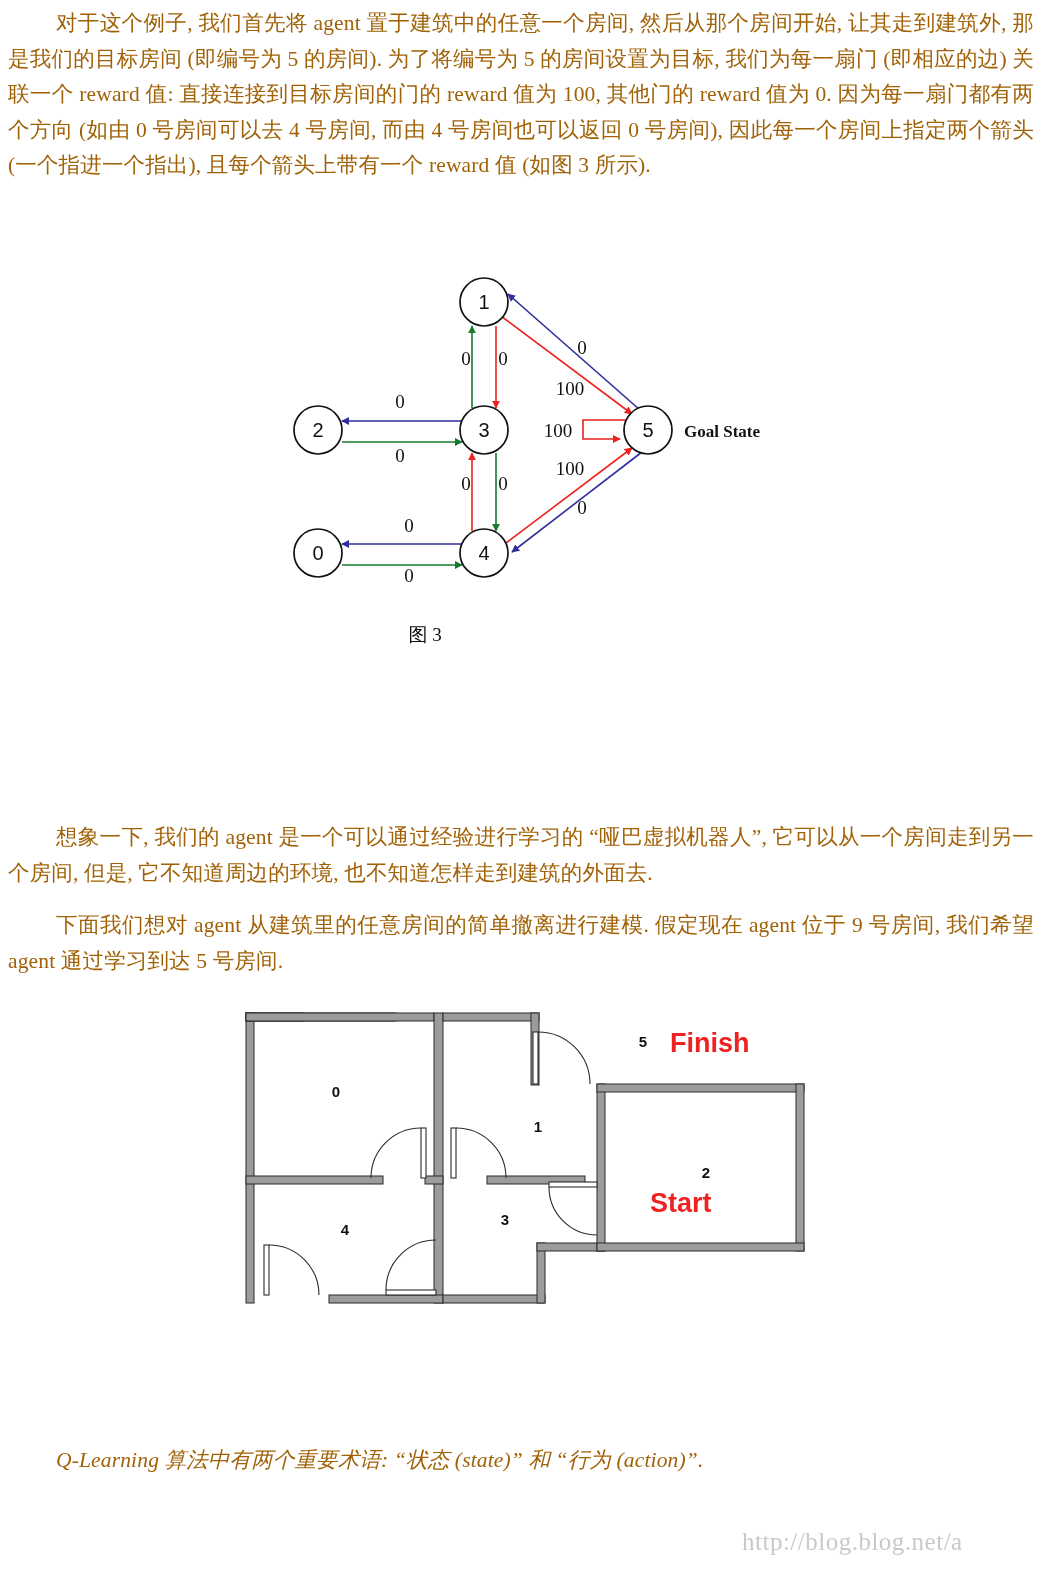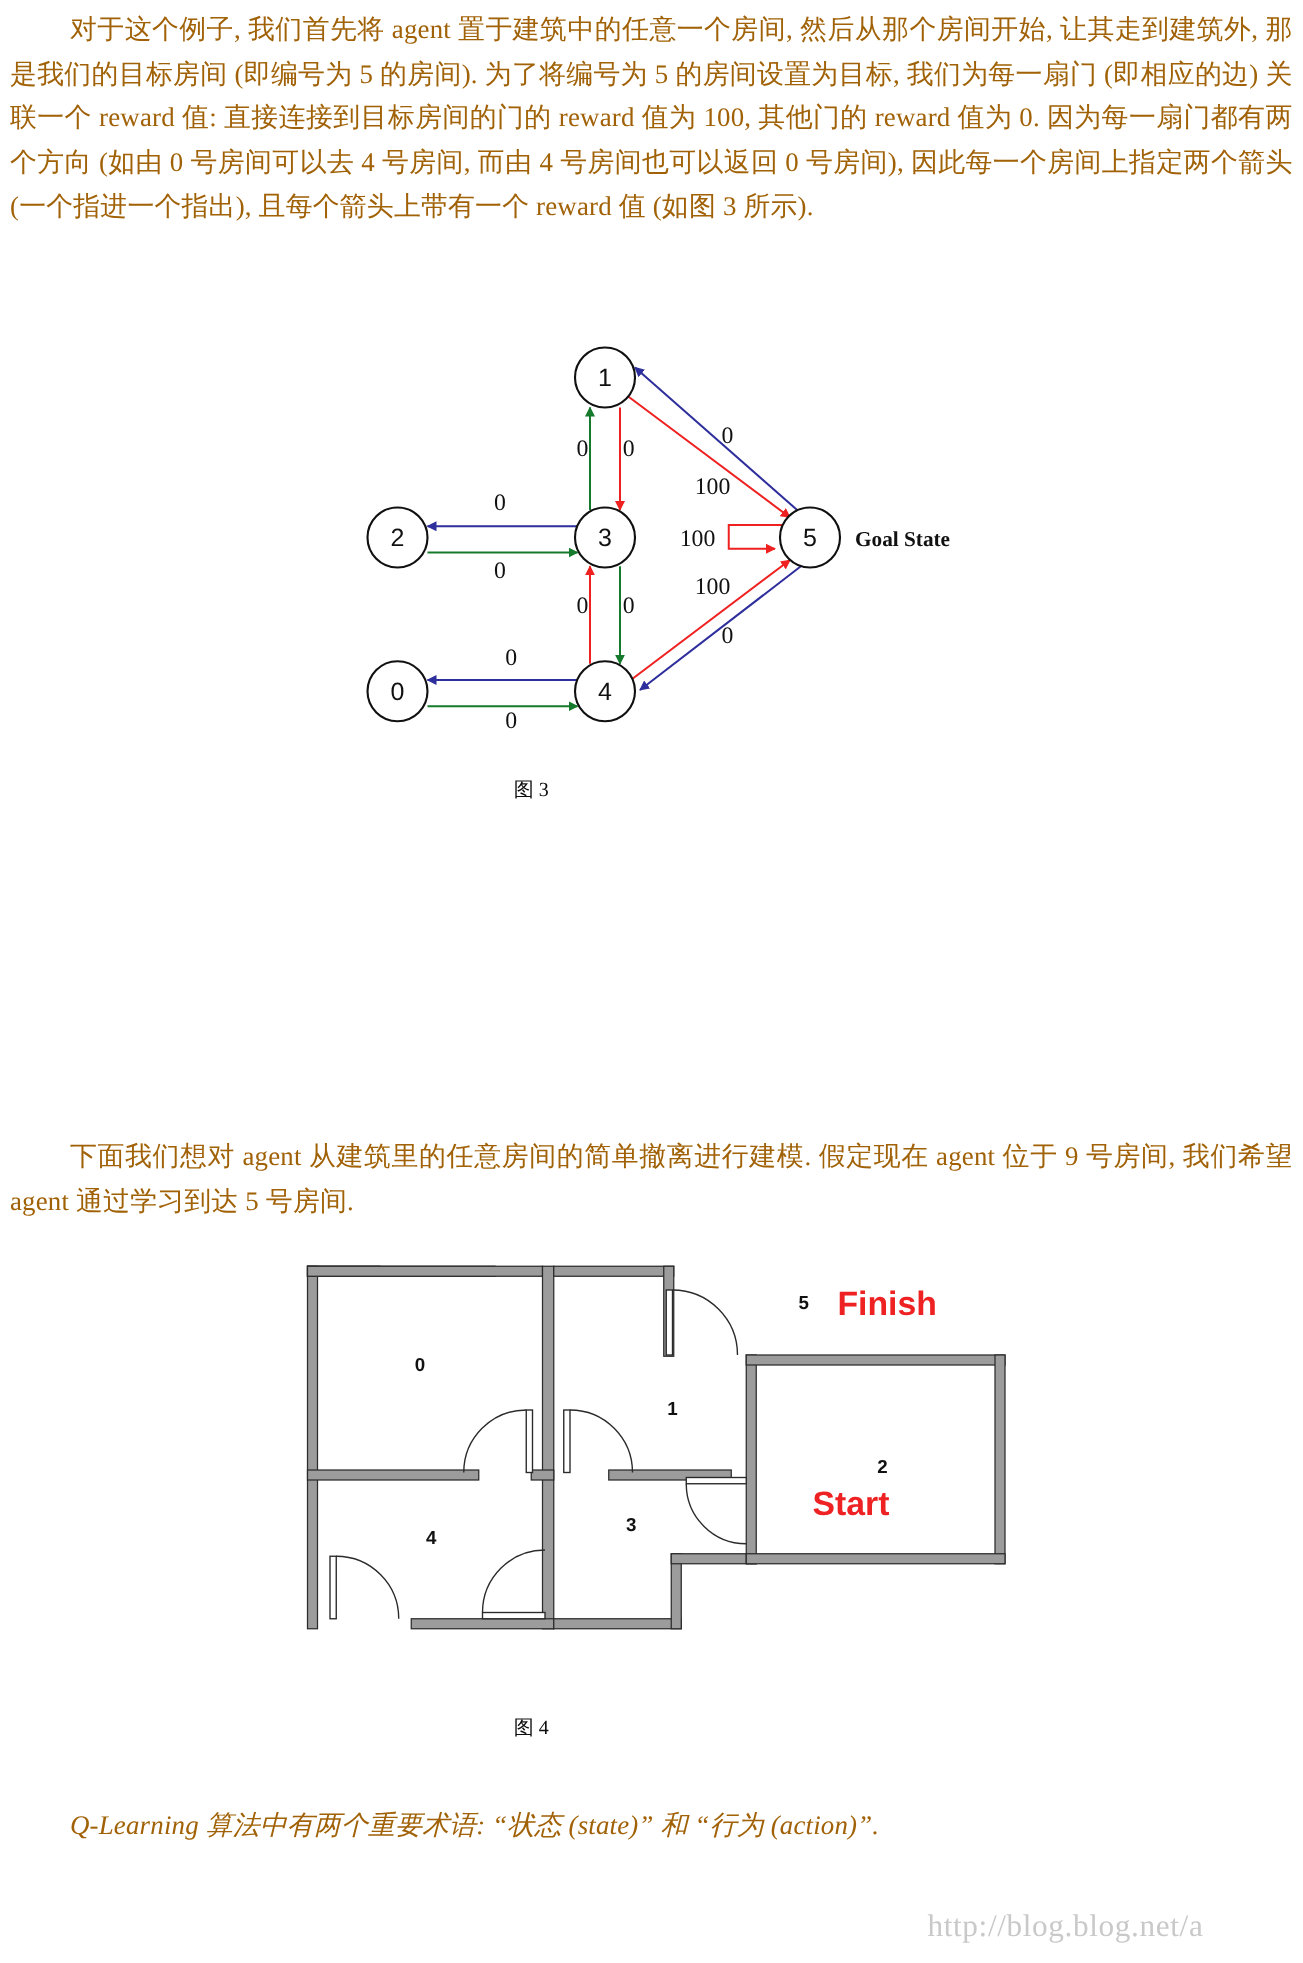--- a/index.html
+++ b/index.html
@@ -29,21 +29,21 @@
     line-height: 35.6px;
     text-align: justify;
     text-indent: 48px;
     color: #a16207;
     letter-spacing: 0.15px;
   }
   .figcap {
     position: absolute;
     width: 850px;
     text-align: center;
-    font-size: 16px;
+    font-size: 19px;
     color: #0d0d0d;
   }
 
   
   .graph-wrap {
     position: absolute;
     left: 0;
     top: 262px;
     width: 1042px;
     height: 340px;
@@ -210,20 +210,21 @@
       <text class="glabel" x="570" y="213" text-anchor="middle">100</text>
       <text class="glabel" x="582" y="252" text-anchor="middle">0</text>
 
       <text class="goaltext" x="684" y="175">Goal State</text>
     </svg>
   </div>
 
   <div class="figcap" style="top:622px;">图 3</div>
 
 
+  <div class="para" style="top:820px;">想象一下, 我们的 agent 是一个可以通过经验进行学习的 “哑巴虚拟机器人”, 它可以从一个房间走到另一个房间, 但是, 它不知道周边的环境, 也不知道怎样走到建筑的外面去.</div>
 
   <div class="para" style="top:908px;">下面我们想对 agent 从建筑里的任意房间的简单撤离进行建模. 假定现在 agent 位于 9 号房间, 我们希望 agent 通过学习到达 5 号房间.</div>
 
   <div class="plan-wrap">
     <svg class="plan-svg" width="1042" height="330" viewBox="0 0 1042 330">
       <g fill="#9c9c9c" stroke="#2b2b2b" stroke-width="1">
 
         <rect x="246" y="1013" width="0" height="0"></rect>
         <rect x="246" y="1013" width="0" height="0"></rect>
 
@@ -300,20 +301,19 @@
       <text class="roomnum" x="706" y="178" text-anchor="middle">2</text>
       <text class="roomnum" x="505" y="225" text-anchor="middle">3</text>
       <text class="roomnum" x="345" y="235" text-anchor="middle">4</text>
       <text class="roomnum" x="643" y="47" text-anchor="middle">5</text>
 
       <text class="bigred" x="670" y="52">Finish</text>
       <text class="bigred" x="650" y="212">Start</text>
     </svg>
   </div>
 
-  <div class="figcap" style="top:1372px;">图 4</div>
 
   <div class="para" style="top:1443px;font-style:italic;">Q-Learning 算法中有两个重要术语: “状态 (state)” 和 “行为 (action)”.</div>
 
 
   <div class="watermark">http://blog.blog.net/a</div>
 
 </div>
 
 </body></html>

